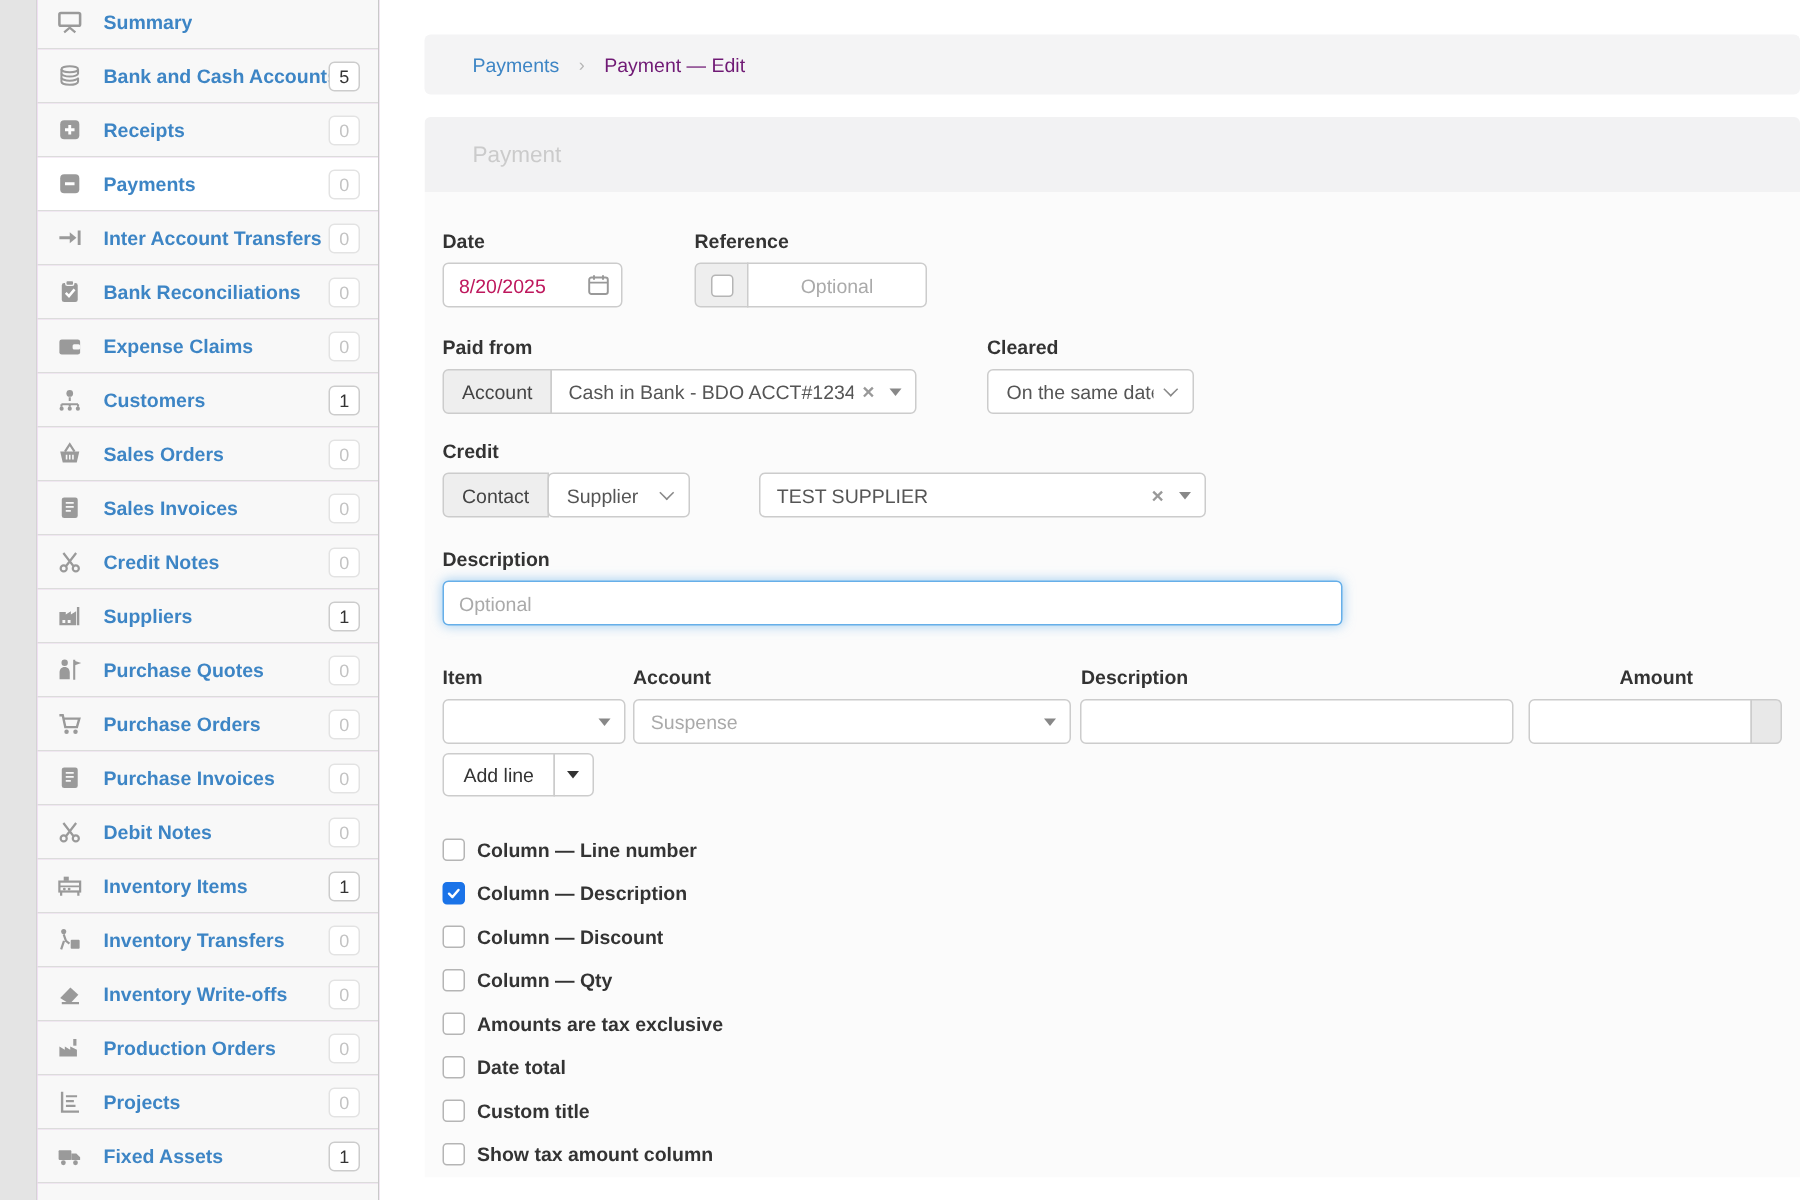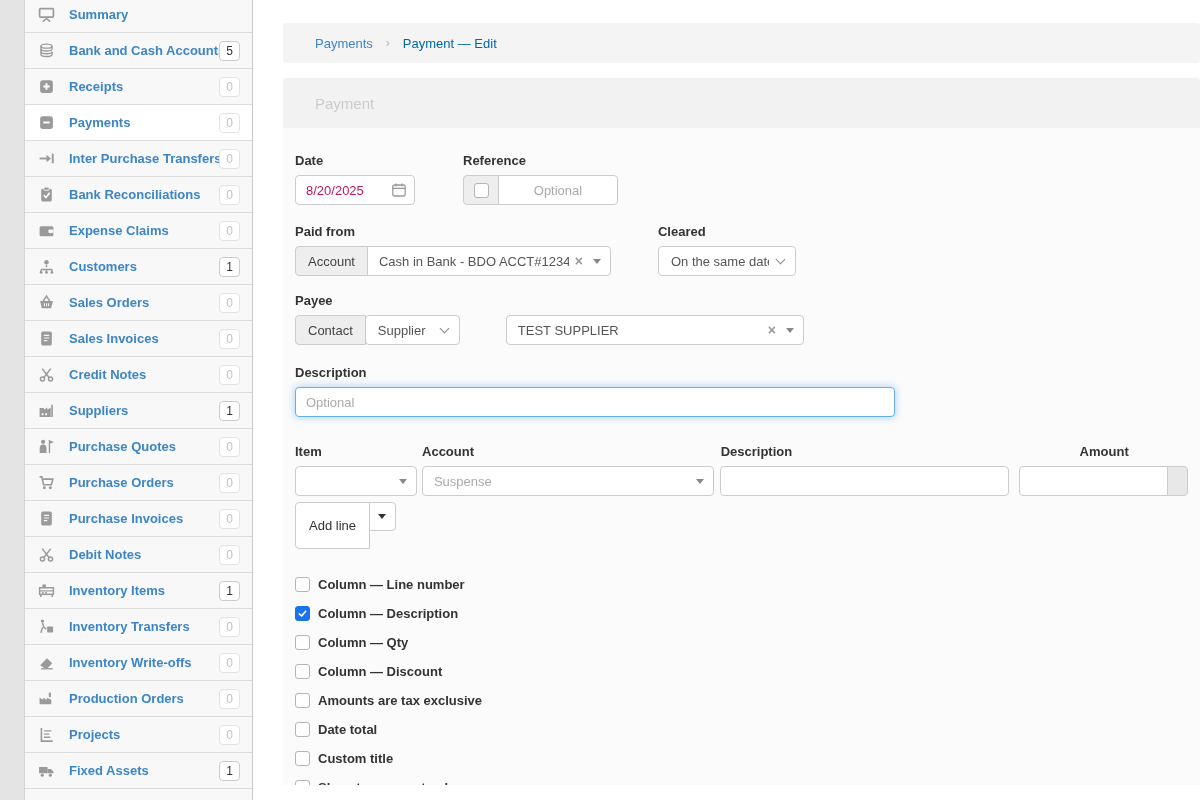--- a/index.html
+++ b/index.html
@@ -25,21 +25,21 @@
            justify-content:center; padding:0 4px; flex:none; }
   .badge.zero { color:#c3c3c3; border-color:#e3e3e3; }
 
   
   .main { flex:1; padding-left:30px; background:#fff; min-width:0; }
 
   .breadcrumb { margin-top:23px; height:40px; background:#f4f4f5; border-radius:4px;
                 display:flex; align-items:center; padding-left:32px; }
   .crumb-link { color:#3d85c5; cursor:pointer; }
   .crumb-sep { color:#b5b5b5; margin:0 13px; font-size:12px; }
-  .crumb-current { color:#0369a1; }
+  .crumb-current { color:#701a75; }
 
   .panel { margin-top:15px; border-radius:4px 4px 0 0; overflow:hidden; height:707px; }
   .panel-head { height:50px; background:#f2f2f3; display:flex; align-items:center; padding-left:32px; }
   .panel-title { color:#cbcbcb; font-weight:normal; font-size:15px; }
   .panel-body { background:#fbfbfb; padding:25px 12px 0; height:657px; }
 
   .lbl { font-weight:bold; color:#333; margin-bottom:7px; font-size:13px; line-height:15px; }
 
   .ctl { height:30px; border:1px solid #ccc; border-radius:4px; background:#fff;
          font-family:inherit; font-size:13px; color:#be185d; padding:0 10px; outline:none; }
@@ -86,21 +86,21 @@
   .w-amount { width:169px; margin-left:10px; }
   .w-amount.hd { text-align:center; }
   .li-row { display:flex; margin-top:7px; }
   .amt-group { display:flex; width:169px; margin-left:10px; }
   .amt-group input { flex:1; min-width:0; border-radius:4px 0 0 4px; }
   .amt-addon { width:21px; background:#e8e8e8; border:1px solid #ccc; margin-left:-1px;
                border-radius:0 4px 4px 0; }
 
   
   .btn-split { display:flex; margin-top:6px; }
-  .btn { height:47px; border:1px solid #ccc; background:#fff; border-radius:4px 0 0 4px;
+  .btn { height:29px; border:1px solid #ccc; background:#fff; border-radius:4px 0 0 4px;
          padding:0 13px; font-family:inherit; font-size:13px; color:#333; cursor:pointer; }
   .btn-caret { width:27px; height:29px; border:1px solid #ccc; margin-left:-1px;
                border-radius:0 4px 4px 0; background:#fff; display:flex; align-items:center;
                justify-content:center; cursor:pointer; }
   .btn-caret .caret-down { margin:0; border-top-color:#333; }
 
   
   .opts { margin-top:21px; }
   .opt-row { display:flex; align-items:center; height:29px; }
   .cb { width:15px; height:15px; border:1px solid #b5b5b5; border-radius:3px; background:#fff;
@@ -162,21 +162,21 @@
           <span class="badge zero">0</span>
         </div>
         <div class="nav-item">
           <span class="nav-icon">
             <svg viewBox="0 0 16 16">
               <path d="M1.5 8h7.5" stroke="#9a9a9a" stroke-width="1.8"></path>
               <path d="M8 4.5L12.2 8 8 11.5z" fill="#9a9a9a"></path>
               <path d="M13.9 3.5v9" stroke="#9a9a9a" stroke-width="1.8"></path>
             </svg>
           </span>
-          <span class="nav-label">Inter Purchase Transfers</span>
+          <span class="nav-label">Inter Account Transfers</span>
           <span class="badge zero">0</span>
         </div>
         <div class="nav-item">
           <span class="nav-icon">
             <svg viewBox="0 0 16 16">
               <rect x="3" y="2.5" width="10" height="12" rx="1.5" fill="#9a9a9a"></rect>
               <rect x="5.5" y="1" width="5" height="3" rx="1" fill="#9a9a9a" stroke="#f8f8f8" stroke-width="0.9"></rect>
               <path d="M5.5 8.7l2 2 3.5-4.2" stroke="#fff" stroke-width="1.6" fill="none"></path>
             </svg>
           </span>
@@ -422,21 +422,21 @@
           <div style="margin-left:7px;">
             <div class="lbl">Cleared</div>
             <div class="sel" style="width:138px;">
               <span class="txt">On the same date</span>
               <span class="chev"></span>
             </div>
           </div>
         </div>
 
         <div style="margin-top:17px;">
-          <div class="lbl">Payee</div>
+          <div class="lbl">Credit</div>
           <div class="row-flex">
             <div class="group">
               <div class="addon">Contact</div>
               <div class="sel attach-r" style="width:95px;">
                 <span class="txt">Supplier</span>
                 <span class="chev"></span>
               </div>
             </div>
             <div class="combo" style="width:298px; margin-left:6px;">
               <span class="txt">TEST SUPPLIER</span>
@@ -488,25 +488,25 @@
             <div class="opt-row">
               <span class="cb checked">
                 <svg viewBox="0 0 14 14">
                   <path d="M3 7.4L5.9 10.2 11 4.2" stroke="#fff" stroke-width="2.1" fill="none" stroke-linecap="round" stroke-linejoin="round"></path>
                 </svg>
               </span>
               <span class="opt-label">Column — Description</span>
             </div>
             <div class="opt-row">
               <span class="cb"></span>
+              <span class="opt-label">Column — Discount</span>
+            </div>
+            <div class="opt-row">
+              <span class="cb"></span>
               <span class="opt-label">Column — Qty</span>
-            </div>
-            <div class="opt-row">
-              <span class="cb"></span>
-              <span class="opt-label">Column — Discount</span>
             </div>
             <div class="opt-row">
               <span class="cb"></span>
               <span class="opt-label">Amounts are tax exclusive</span>
             </div>
             <div class="opt-row">
               <span class="cb"></span>
               <span class="opt-label">Date total</span>
             </div>
             <div class="opt-row">

